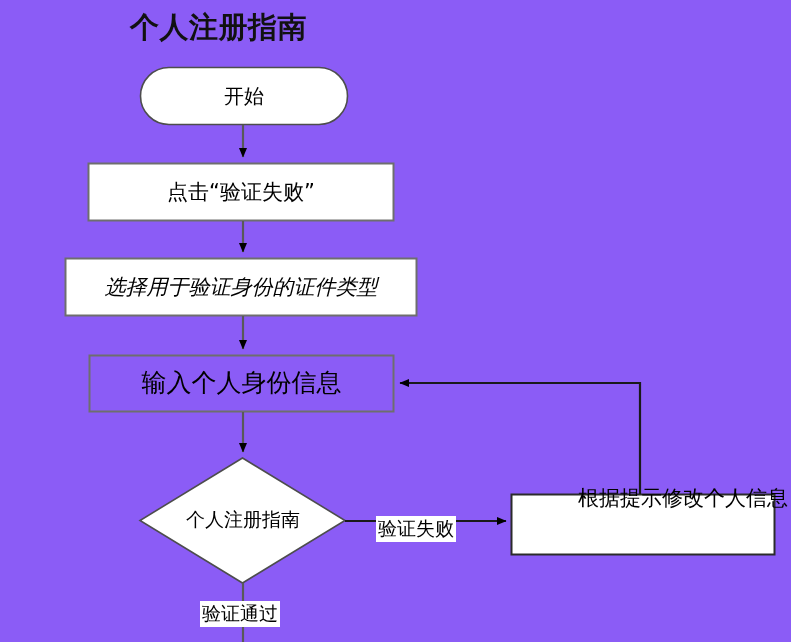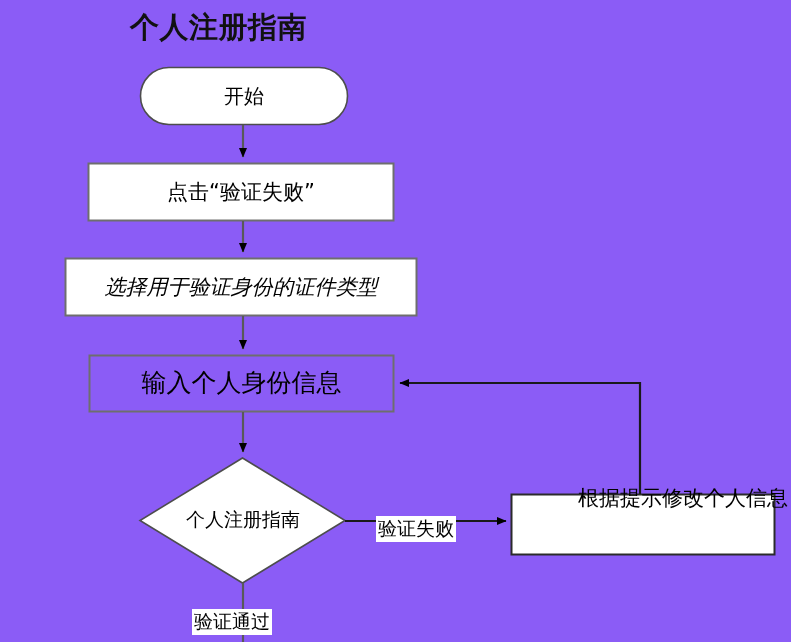--- a/index.html
+++ b/index.html
@@ -65,21 +65,21 @@
 
   .edge-label {
     position: absolute;
     font-size: 19px;
     white-space: nowrap;
     color: #000000;
     background: #ffffff;
     pointer-events: auto;
   }
   .lbl-fail   { left: 376px; top: 508px; padding: 0 2px; margin-top: 8px; }
-  .lbl-pass   { left: 192px; top: 601px; padding: 0 2px; margin-top: 8px; }
+  .lbl-pass   { left: 200px; top: 601px; padding: 0 2px; }
 </style>
 </head>
 <body>
 
 <div id="canvas">
 
   <svg id="flow-svg" viewBox="0 0 791 642">
     <defs>
       <marker id="arrowhead" markerWidth="11" markerHeight="11" refX="9.4" refY="4.2" orient="auto" markerUnits="userSpaceOnUse">
         <path d="M0,0 L10,4.2 L0,8.4 z" fill="#000000"></path>

